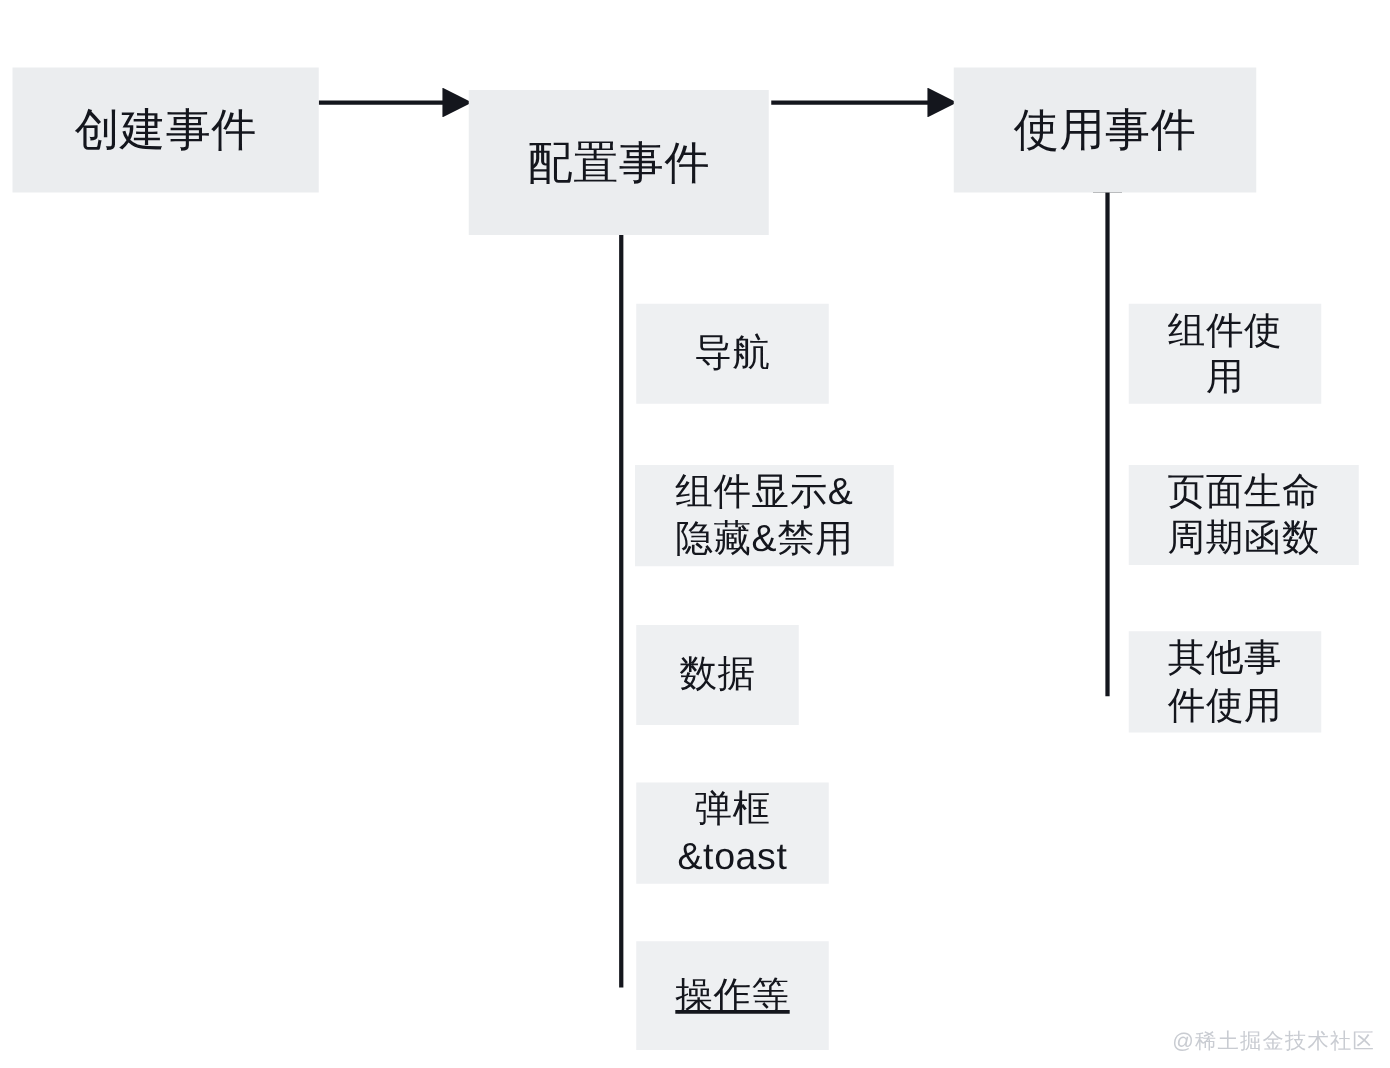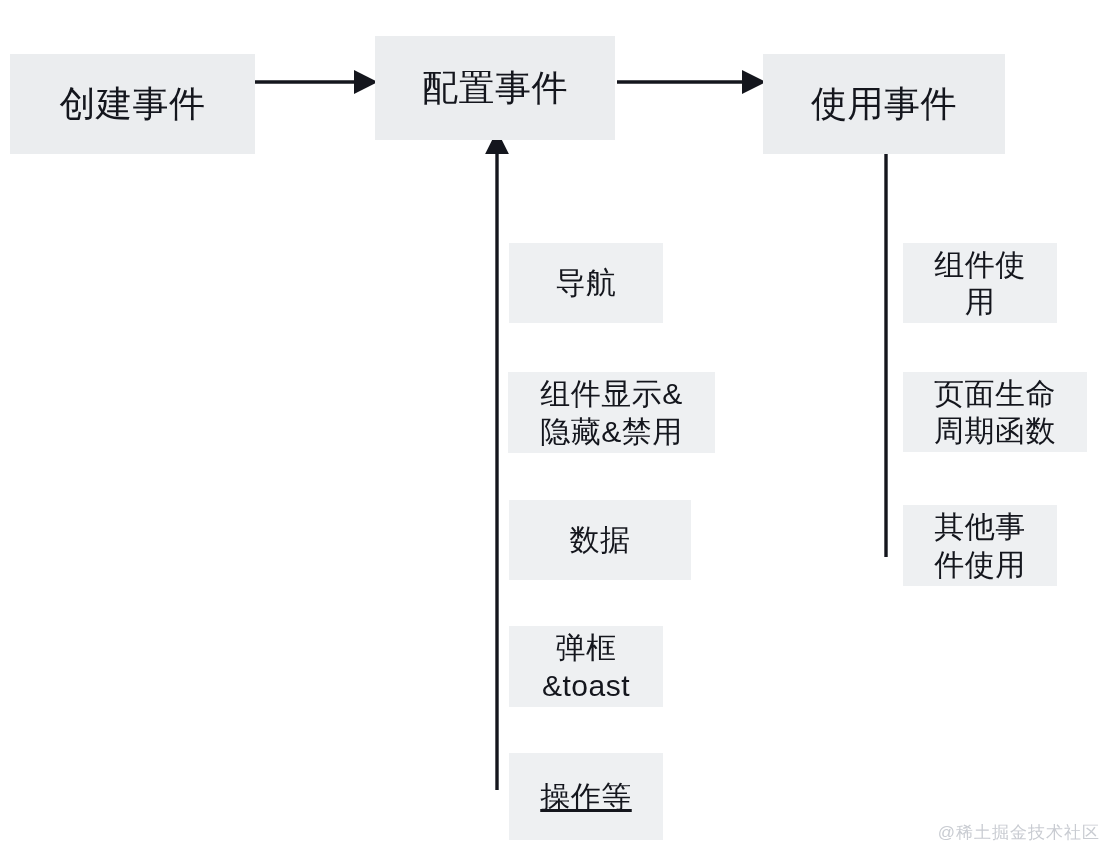--- a/index.html
+++ b/index.html
@@ -80,34 +80,34 @@
         <line x1="617" y1="82" x2="761" y2="82" stroke="#14161d" stroke-width="3.4" marker-end="url(#arrowhead)"></line>
         <line x1="497" y1="790" x2="497" y2="135" stroke="#14161d" stroke-width="3.4" marker-end="url(#arrowhead)"></line>
         <line x1="886" y1="557" x2="886" y2="135" stroke="#14161d" stroke-width="3.4" marker-end="url(#arrowhead)"></line>
       </g>
   </svg>
 
   <div id="nodes-layer">
       <div class="node node-top" style="left: 10px; top: 30px; width: 245px; height: 100px; flex-direction: column;">
         <div>创建事件</div>
       </div>
-      <div class="node node-top" style="left: 375px; top: 12px; width: 240px; height: 104px; flex-direction: column;">
+      <div class="node node-top" style="left: 375px; top: 48px; width: 240px; height: 116px; flex-direction: column;">
         <div>配置事件</div>
       </div>
       <div class="node node-top" style="left: 763px; top: 30px; width: 242px; height: 100px; flex-direction: column;">
         <div>使用事件</div>
       </div>
       <div class="node node-sub" style="left: 509px; top: 243px; width: 154px; height: 80px; flex-direction: column;">
         <div>导航</div>
       </div>
       <div class="node node-sub two-line" style="left: 508px; top: 372px; width: 207px; height: 81px; flex-direction: column;">
         <div>组件显示&amp;</div>
         <div>隐藏&amp;禁用</div>
       </div>
-      <div class="node node-sub" style="left: 509px; top: 500px; width: 182px; height: 80px; flex-direction: column;">
+      <div class="node node-sub" style="left: 509px; top: 500px; width: 130px; height: 80px; flex-direction: column;">
         <div>数据</div>
       </div>
       <div class="node node-sub two-line" style="left: 509px; top: 626px; width: 154px; height: 81px; flex-direction: column;">
         <div>弹框</div>
         <div>&amp;toast</div>
       </div>
       <div class="node node-sub" style="left: 509px; top: 753px; width: 154px; height: 87px; flex-direction: column; text-decoration: underline;">
         <div>操作等</div>
       </div>
       <div class="node node-sub two-line" style="left: 903px; top: 243px; width: 154px; height: 80px; flex-direction: column;">

